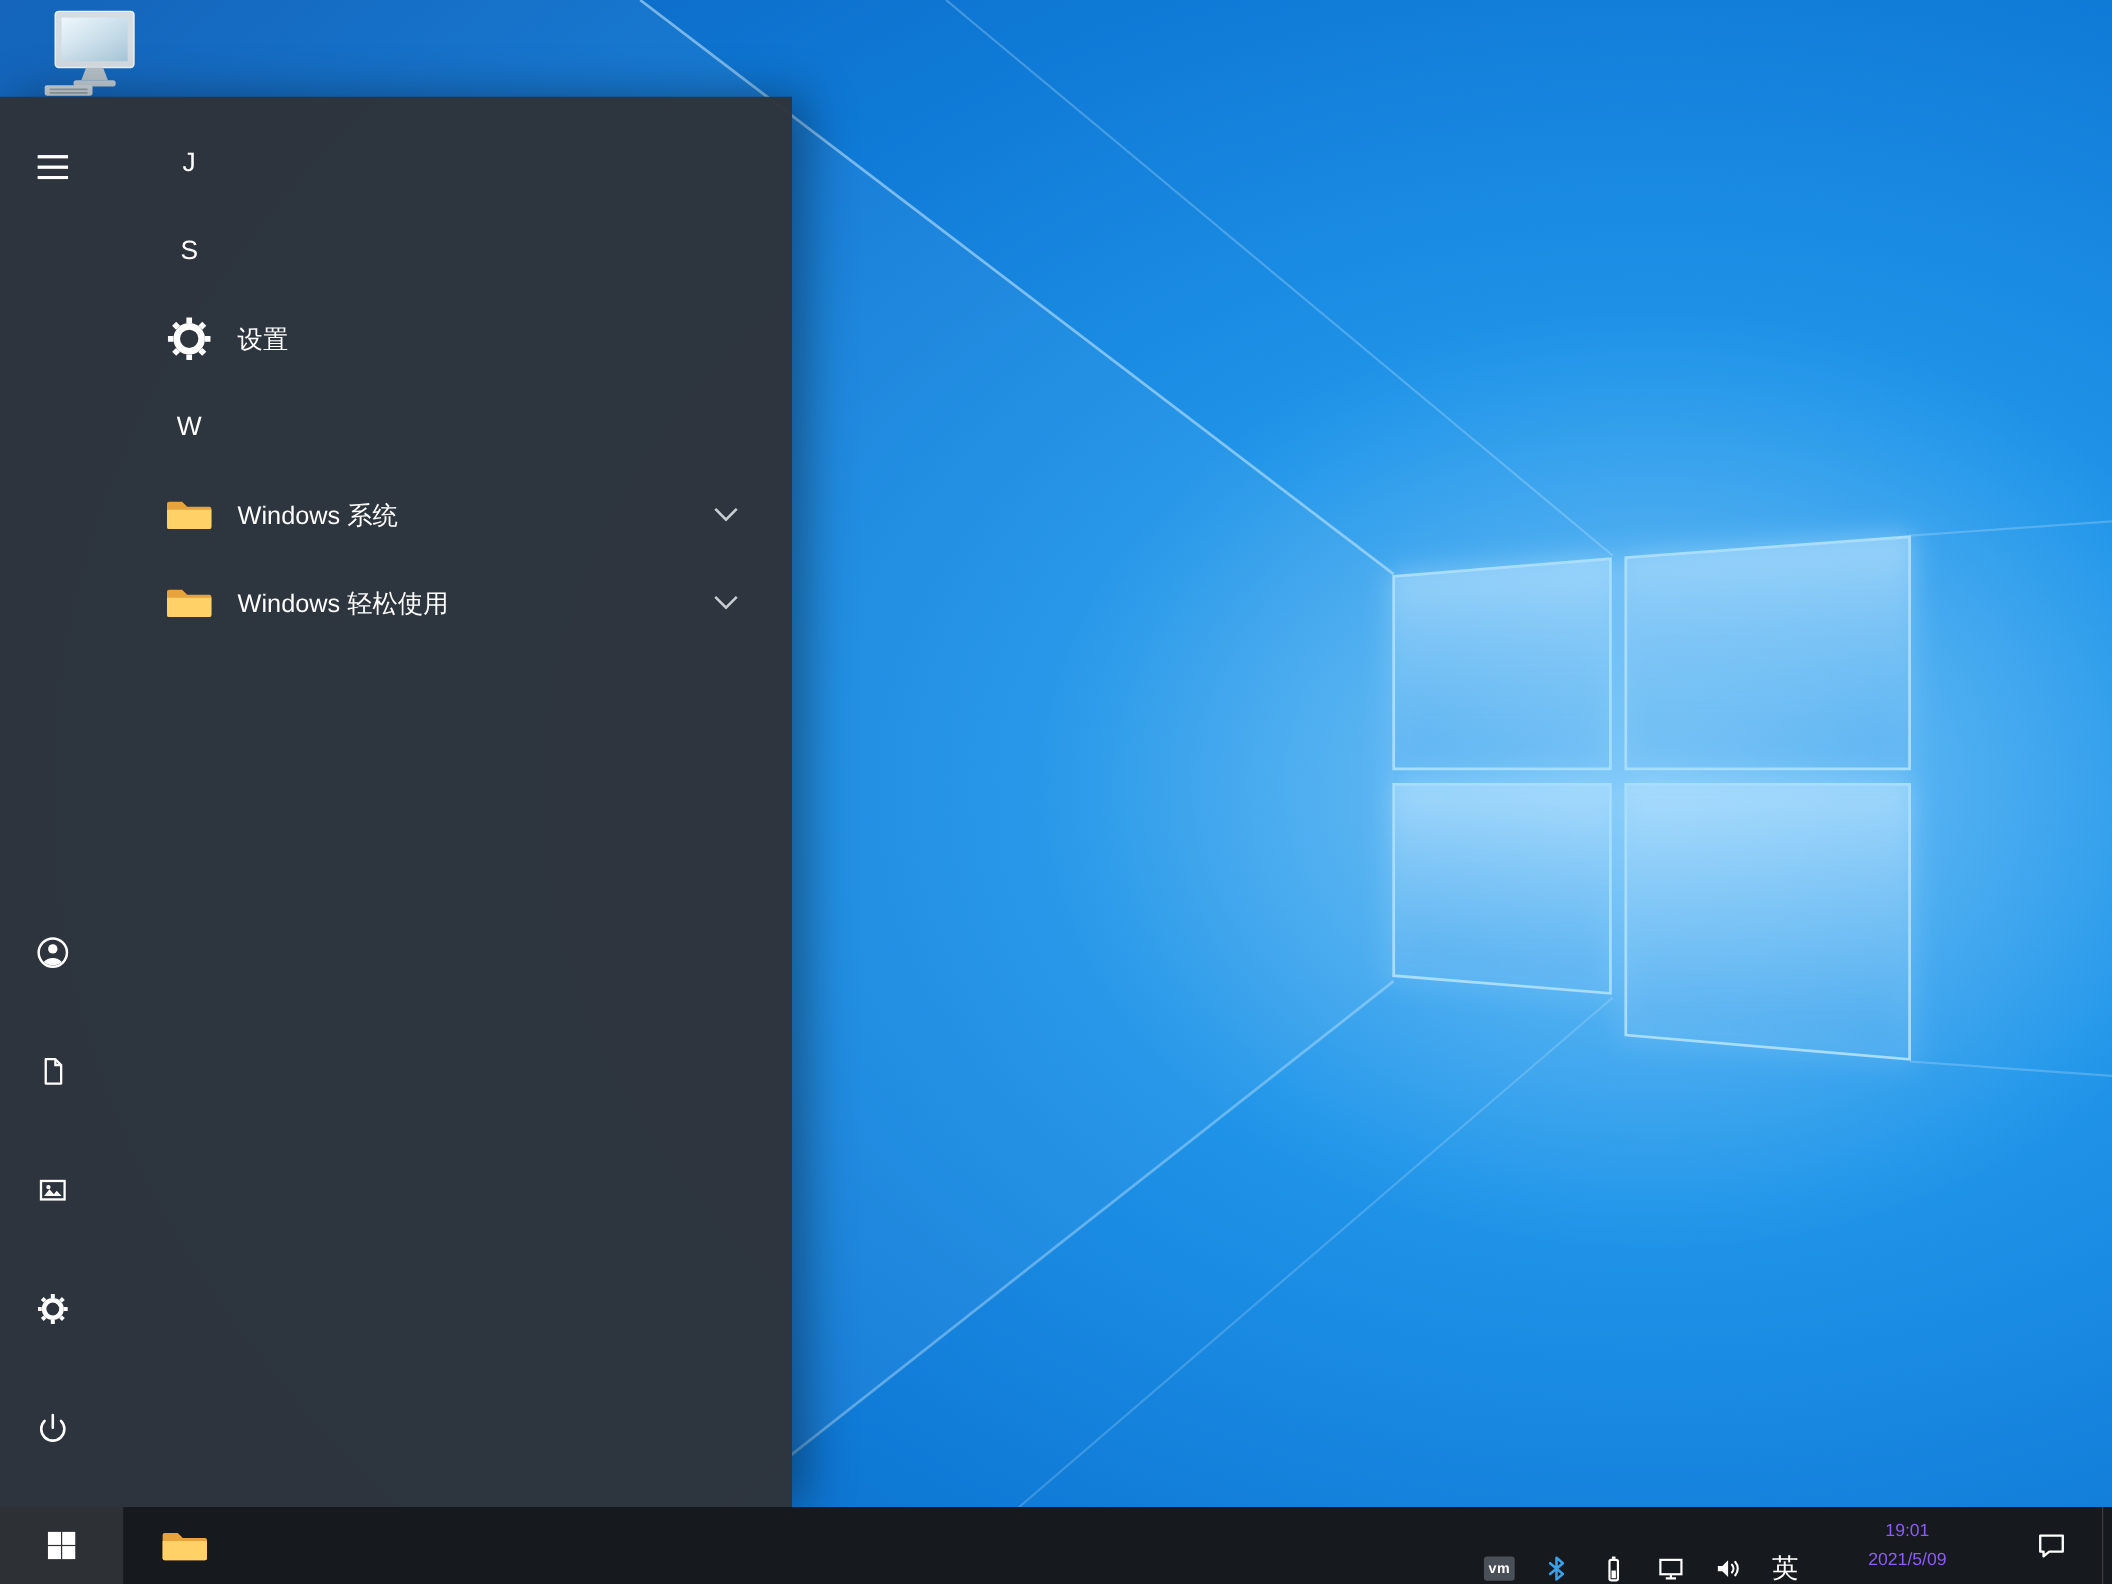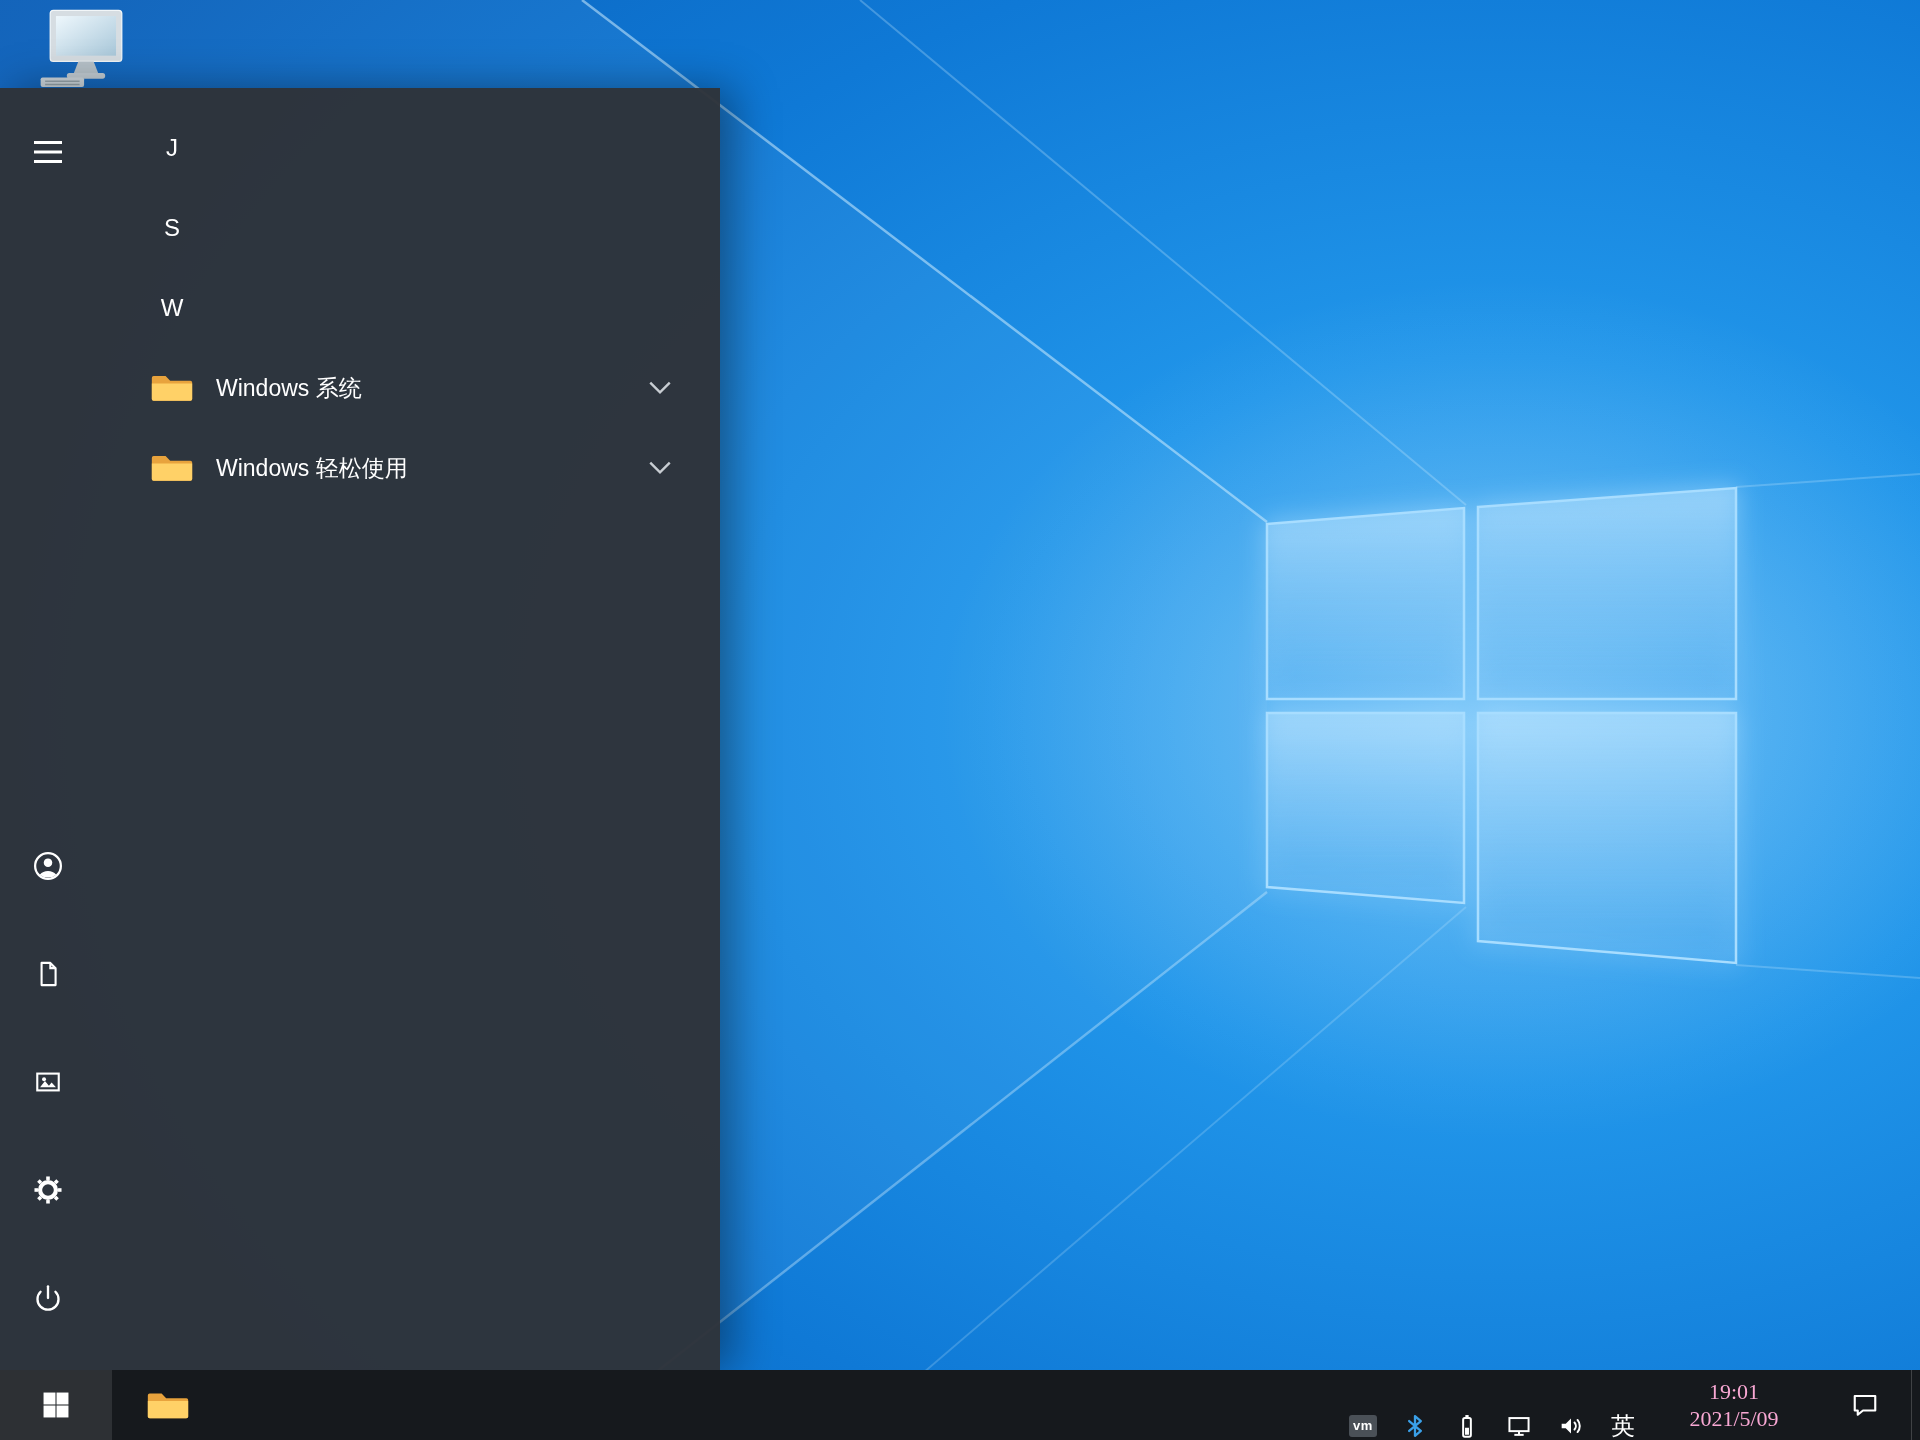--- a/index.html
+++ b/index.html
@@ -35,21 +35,21 @@
   .taskbar{position:absolute;left:0;bottom:0;width:1920px;height:70px;background:#16191d;
     display:flex;align-items:stretch;z-index:10;}
   .tb-btn{width:112px;display:flex;align-items:center;justify-content:center;cursor:pointer;}
   .tb-btn.start-active{background:rgba(255,255,255,0.10);}
   .tray{margin-left:auto;display:flex;align-items:center;height:100%;}
   .tray-icon{width:52px;height:100%;display:flex;align-items:center;justify-content:center;cursor:pointer;margin-top:41px;}
   .vm-badge{width:28px;height:22px;background:#4a5057;border-radius:3px;color:#fff;
     font-size:13px;font-weight:bold;display:flex;align-items:center;justify-content:center;letter-spacing:.5px;}
   .lang{color:#ffffff;font-size:24px;}
   .clock{width:170px;height:100%;display:flex;flex-direction:column;align-items:center;
-    justify-content:center;color:#f9a8d4;font-size:22px;line-height:27px;cursor:pointer;font-family:Liberation Serif, serif;}
+    justify-content:center;color:#8b5cf6;font-size:16px;line-height:27px;cursor:pointer;}
   .action-btn{width:92px;height:100%;display:flex;align-items:center;justify-content:center;cursor:pointer;}
   .show-desktop{width:8px;height:100%;border-left:1px solid rgba(255,255,255,0.18);cursor:pointer;}
 </style>
 </head>
 <body>
 
 <svg width="0" height="0" style="position:absolute">
   <defs>
     <linearGradient id="scrGrad" x1="0" y1="0" x2="1" y2="1">
       <stop offset="0" stop-color="#eef7fc"></stop>
@@ -237,20 +237,28 @@
 
       <div class="letter-row">
         <span class="letter">J</span>
       </div>
 
 
       <div class="letter-row">
         <span class="letter">S</span>
       </div>
 
+      <div class="app-row">
+        <span class="item-icon">
+          <svg width="40" height="40" viewBox="0 0 24 24">
+              <use href="#i-gear"></use>
+            </svg>
+        </span>
+        <span class="app-label">设置</span>
+      </div>
 
       <div class="letter-row">
         <span class="letter">W</span>
       </div>
 
 
 
 
       <div class="app-row">
         <span class="item-icon">

